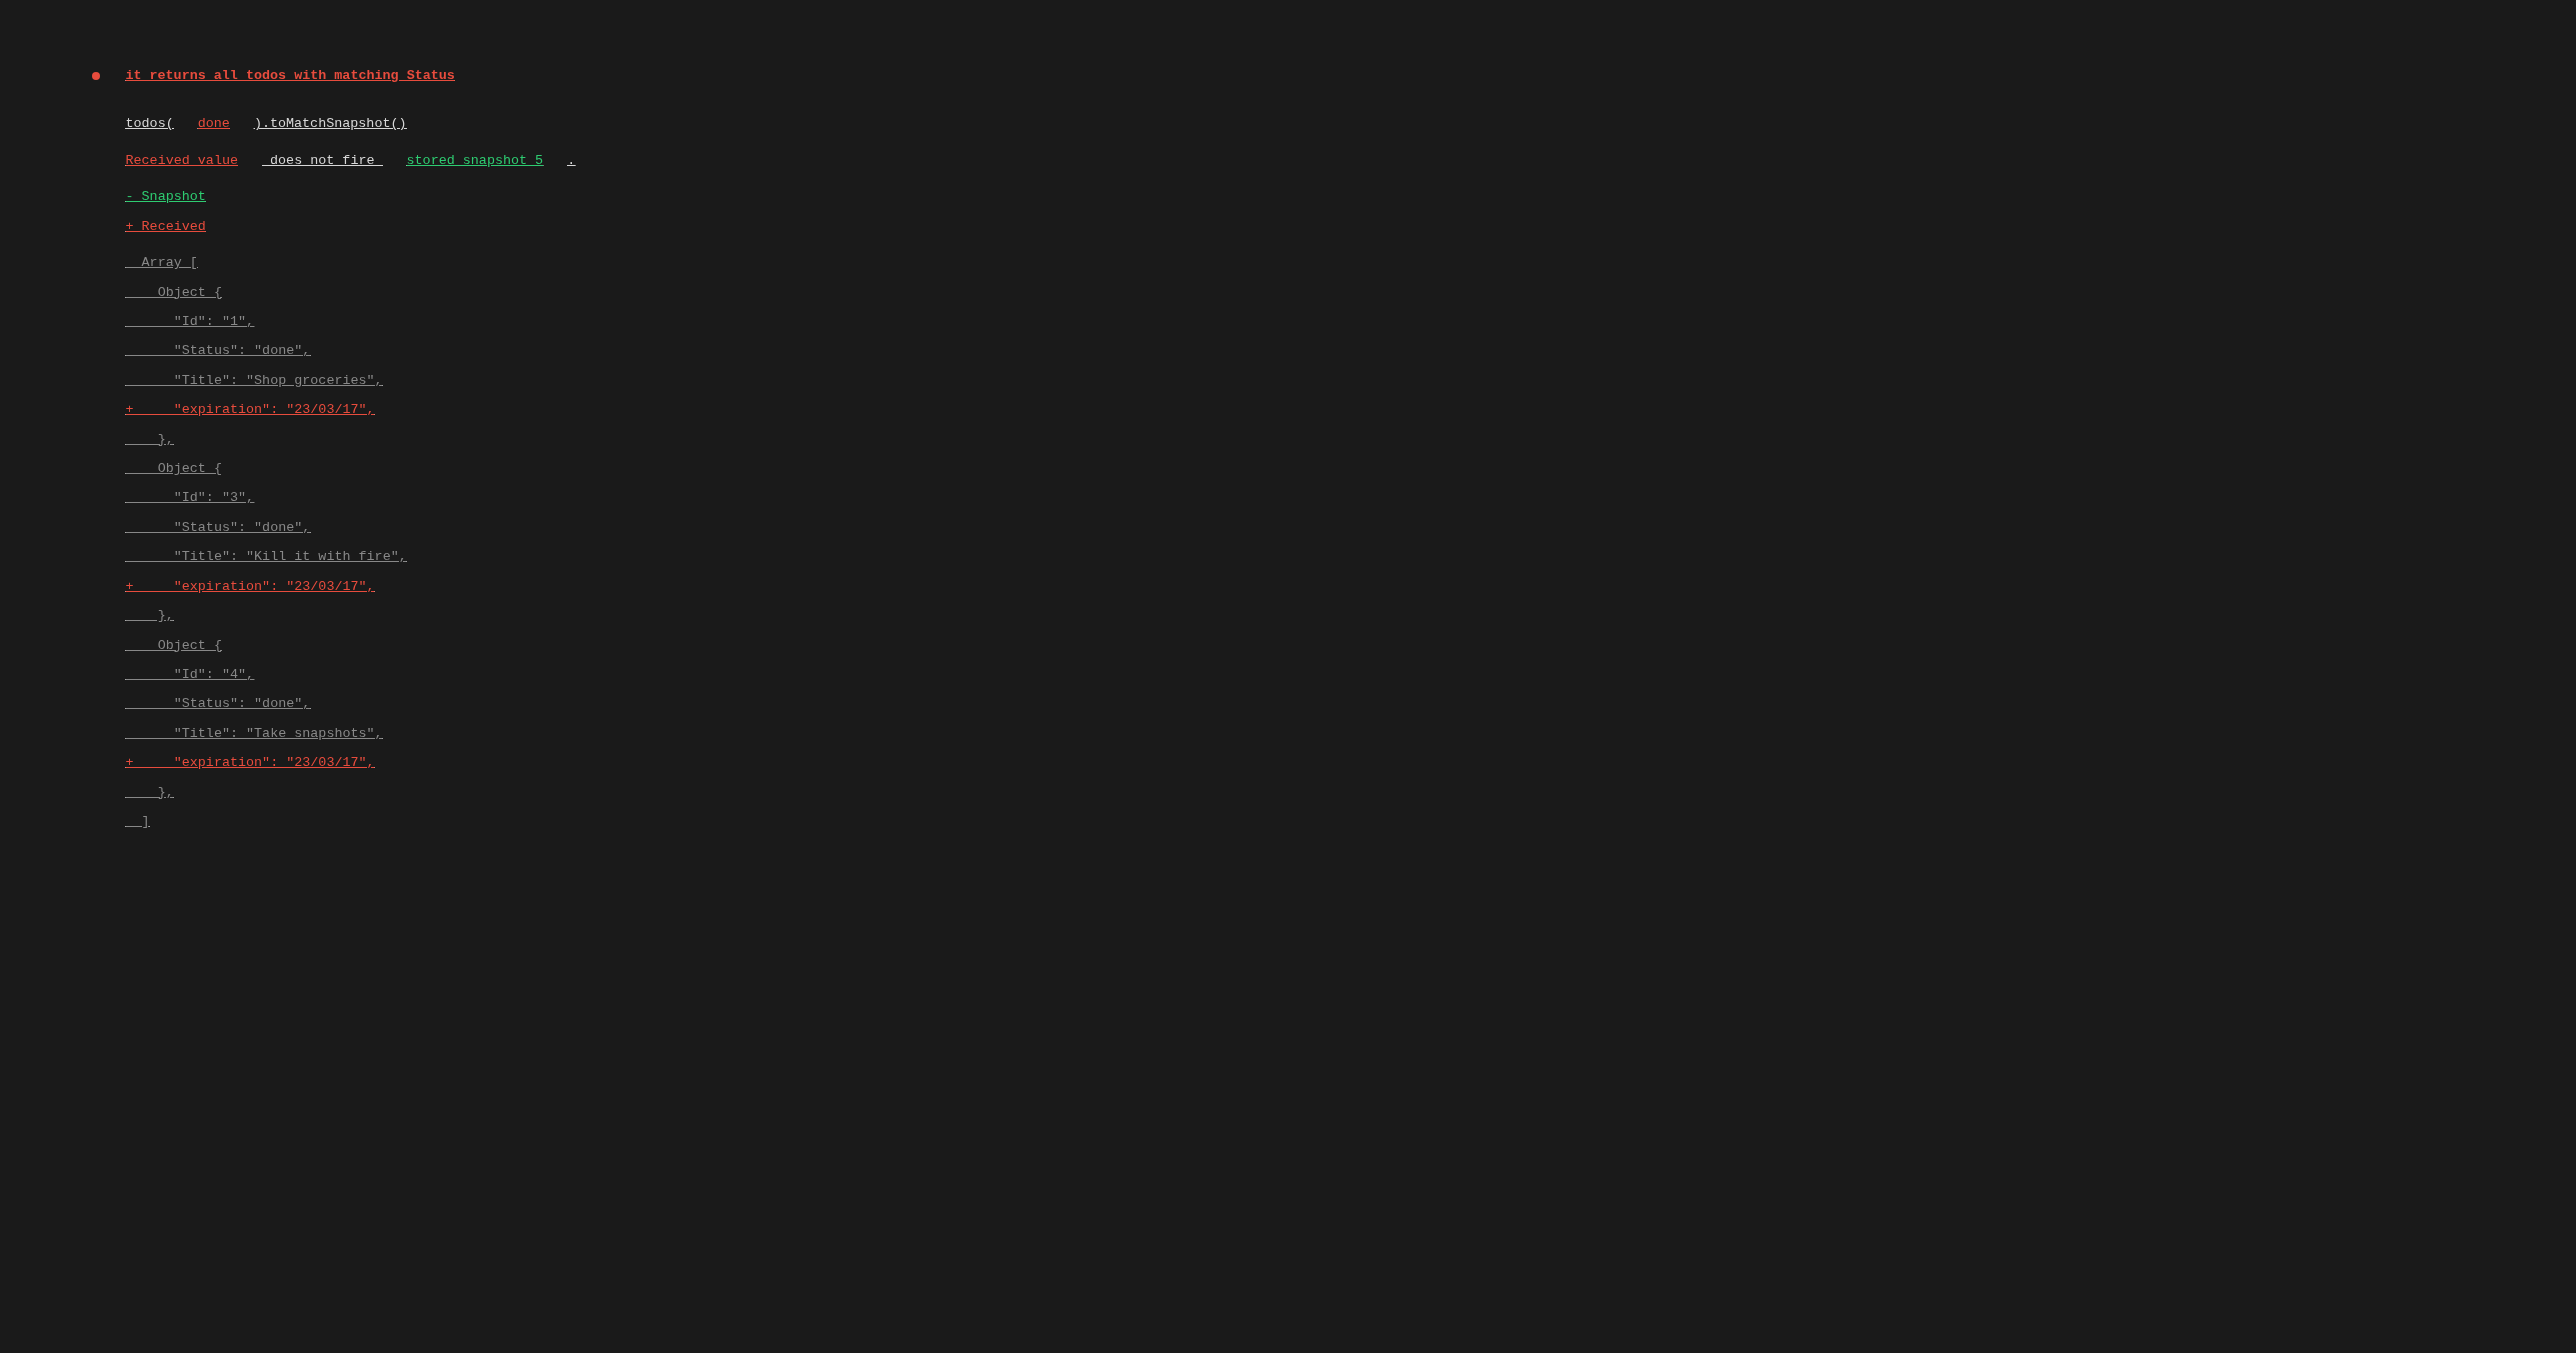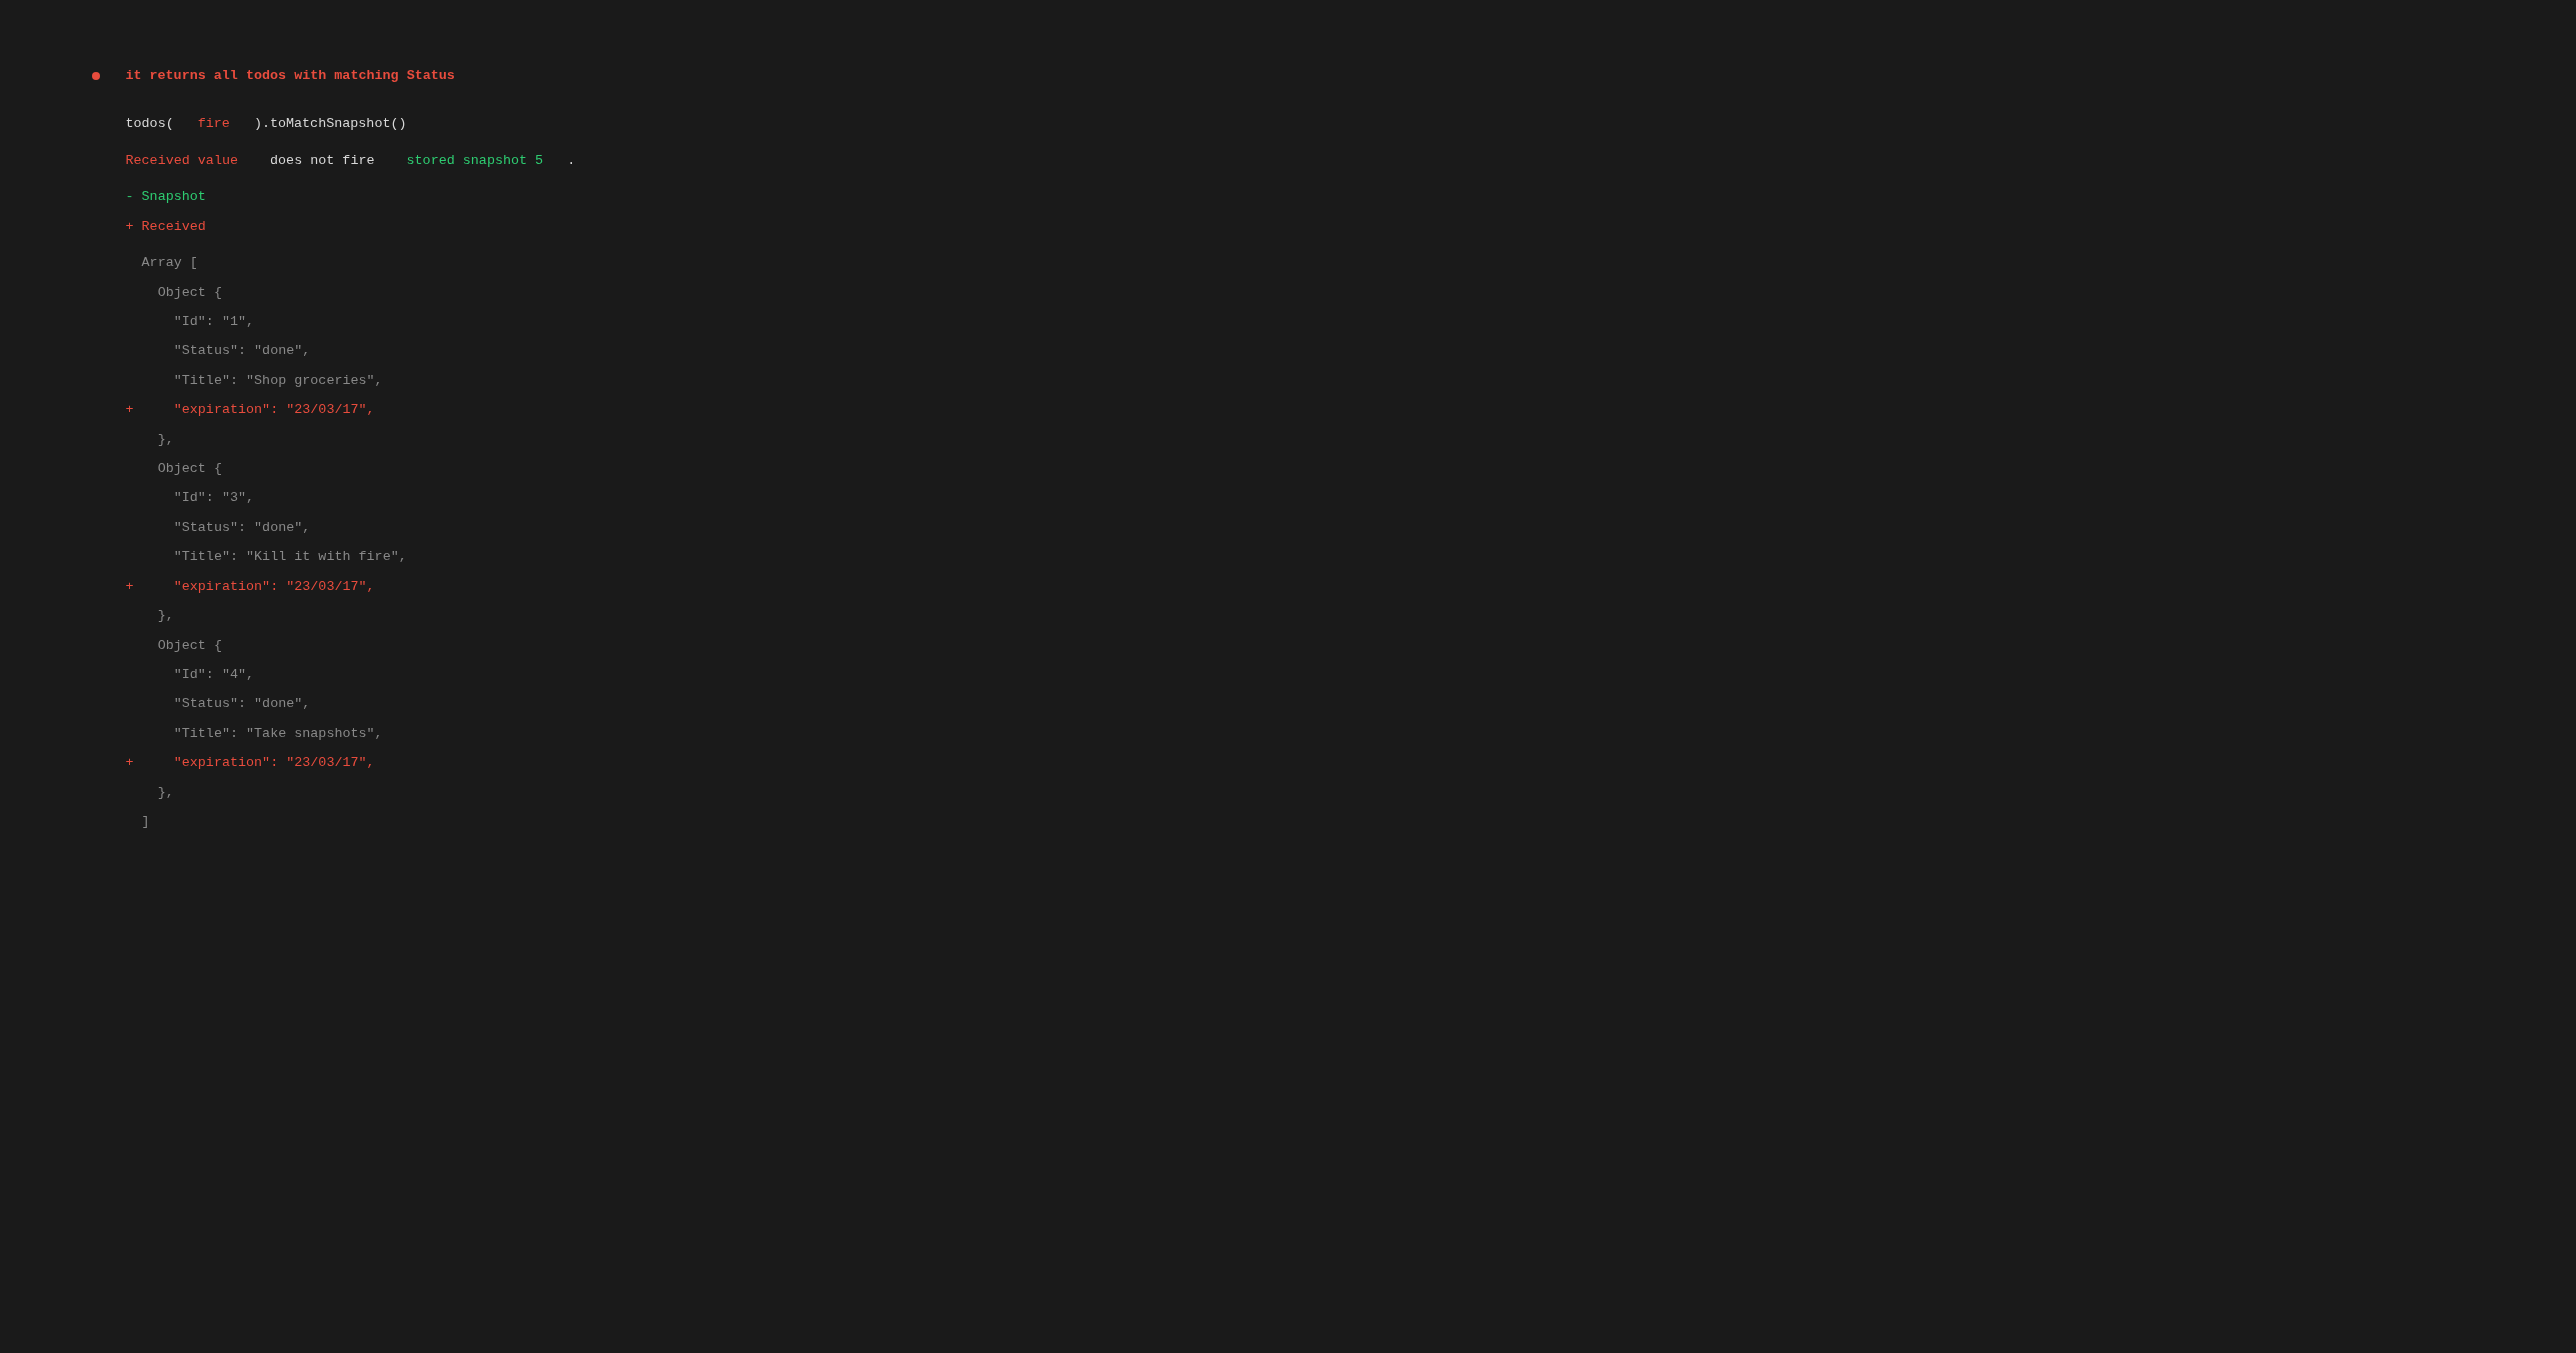--- a/index.html
+++ b/index.html
@@ -1,18 +1,19 @@
 <!DOCTYPE html>
 <html style="font-size:10.7px"><head>
   <meta charset="utf-8">
   <style>
     * {
       margin: 12px;
       padding: 0;
       box-sizing: border-box;
+      text-decoration: underline;
     }
     body {
       background-color: #1a1a1a;
       color: #d8d8d8;
       font-family: "Menlo", "Monaco", "Consolas", "Courier New", monospace;
       font-size: 13.4px;
       line-height: 1.3;
       padding: 19px 0;
       min-height: 100vh;
     }
@@ -62,21 +63,21 @@
 <div class="container">
 
   <div class="test-header">
     <span class="dot"></span>
     <span class="test-title">it returns all todos with matching Status</span>
   </div>
 
   <div class="indented">
 
     <div class="expect-line">
-      <span class="white">todos(</span><span class="red">fire</span><span class="white">).toMatchSnapshot()</span>
+      <span class="white">todos(</span><span class="red">done</span><span class="white">).toMatchSnapshot()</span>
     </div>
 
     <div class="mismatch-line">
       <span class="red">Received value</span><span class="white"> does not fire </span><span class="green">stored snapshot 5</span><span class="white">.</span>
     </div>
 
     <div class="legend">
       <div class="green">- Snapshot</div>
       <div class="red">+ Received</div>
     </div>

